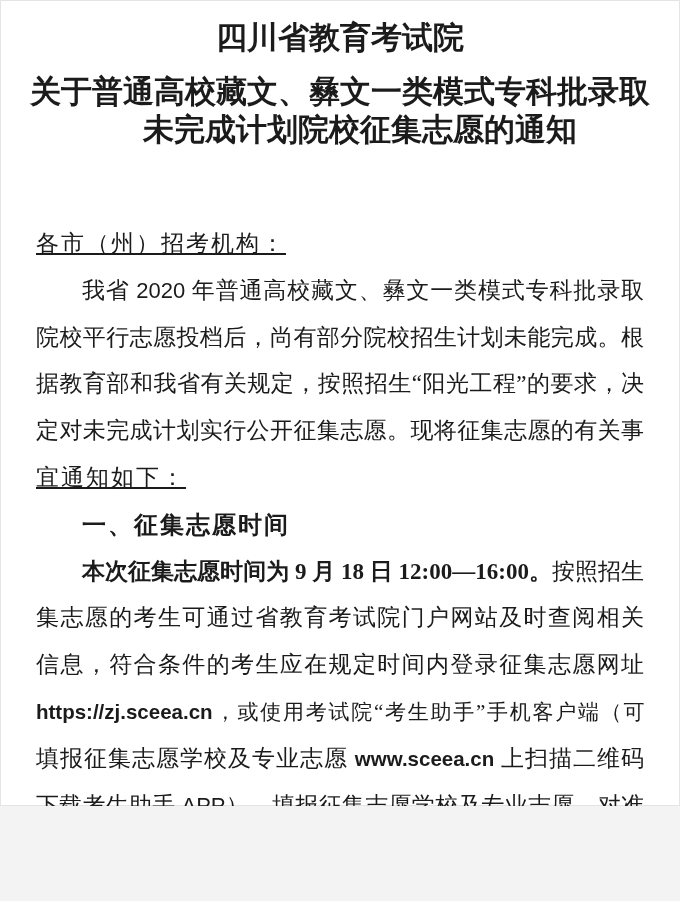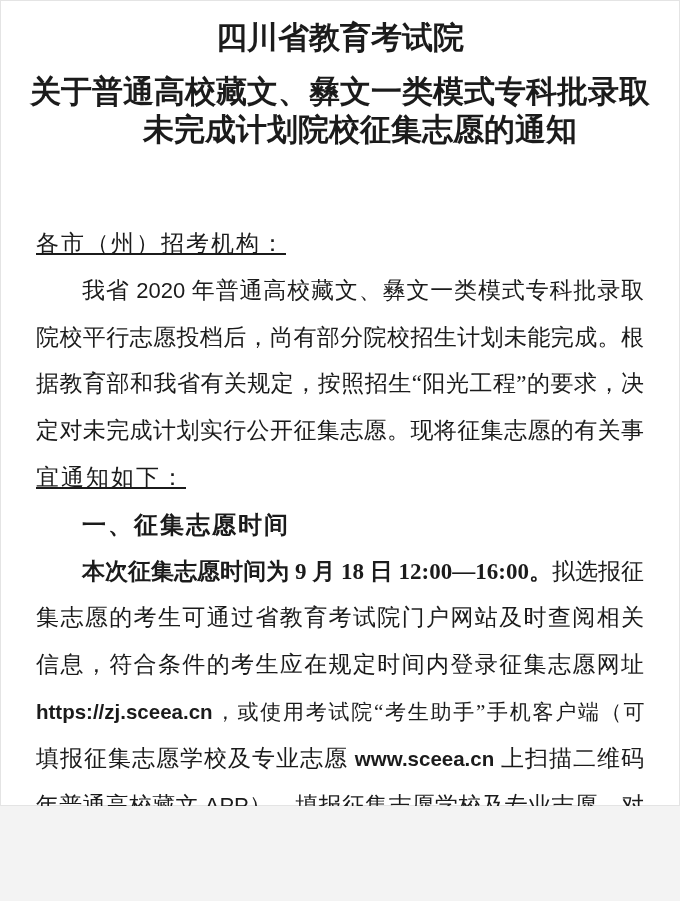--- a/index.html
+++ b/index.html
@@ -97,29 +97,29 @@
     <div class="line just">院校平行志愿投档后，尚有部分院校招生计划未能完成。根</div>
 
     <div class="line just">据教育部和我省有关规定，按照招生“阳光工程”的要求，决</div>
 
     <div class="line just">定对未完成计划实行公开征集志愿。现将征集志愿的有关事</div>
 
     <div class="line left">宜通知如下：</div>
 
     <div class="line heading">一、征集志愿时间</div>
 
-    <div class="line just indent"><span class="bold-seg">本次征集志愿时间为 9 月 18 日 12:00—16:00。</span><span>拟选报征</span></div>
+    <div class="line just indent"><span class="bold-seg">本次征集志愿时间为 9 月 18 日 12:00—16:00。</span><span>按照招生</span></div>
 
     <div class="line just">集志愿的考生可通过省教育考试院门户网站及时查阅相关</div>
 
     <div class="line just">信息，符合条件的考生应在规定时间内登录征集志愿网址</div>
 
     <div class="line just"><span class="latin url-big">https://zj.sceea.cn</span><span class="compress">，或使用考试院“考生助手”手机客户端（可</span></div>
 
     <div class="line just"><span>填报征集志愿学校及专业志愿 </span><span class="latin url-big">www.sceea.cn</span><span> 上扫描二维码</span></div>
 
-    <div class="line just"><span>年普通高校藏文 </span><span class="latin">APP</span><span>），填报征集志愿学校及专业志愿。对准</span></div>
+    <div class="line just"><span>下载考生助手 </span><span class="latin">APP</span><span>），填报征集志愿学校及专业志愿。对准</span></div>
 
   </div>
 
   <div class="page-number">— 1 —</div>
 
 </div>
 
 </body></html>

